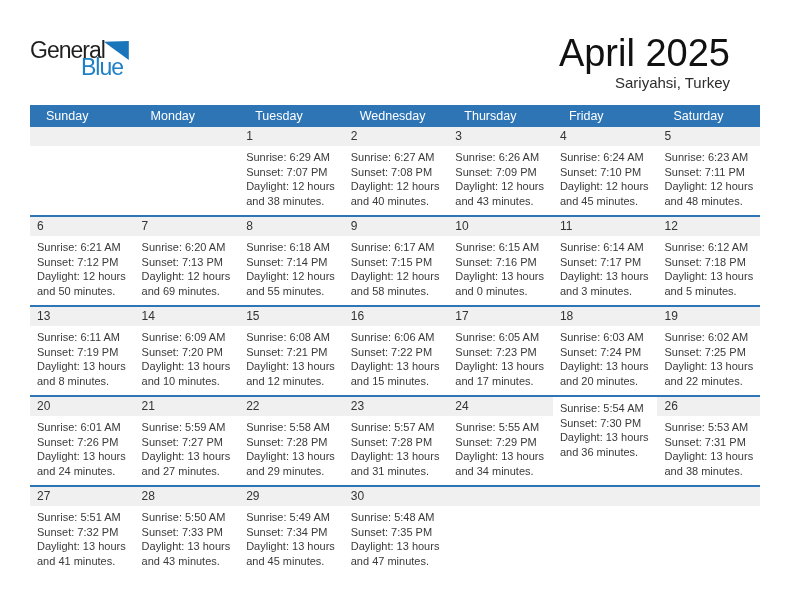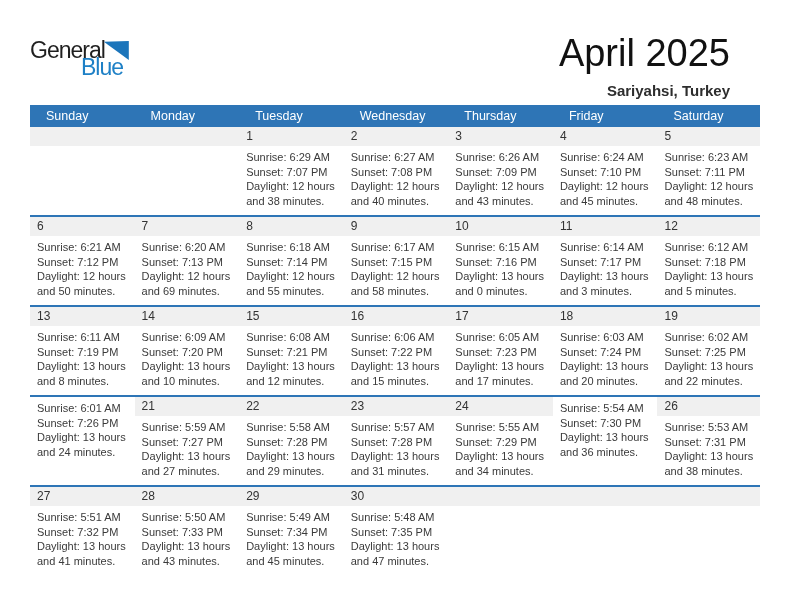--- a/index.html
+++ b/index.html
@@ -11,21 +11,21 @@
   .logo { position:absolute; left:30px; top:39px; }
   .logo-top { display:flex; align-items:flex-start; }
   .logo-general { font-size:23px; color:#1f1f1f; letter-spacing:-1px; line-height:22px; }
   .logo-triangle { display:inline-block; width:25px; height:19px; background:#1b75bb;
                    clip-path:polygon(0 4%, 100% 0, 100% 100%); margin-left:-1px; margin-top:2px; }
   .logo-blue { font-size:23px; color:#1e80c6; letter-spacing:-1px; line-height:20px; margin-left:51px; margin-top:-4px; }
 
   
   .title-block { position:absolute; right:30px; top:38px; text-align:right; }
   .title { font-size:38px; color:#111111; line-height:30px; }
-  .subtitle { font-size:15px; color:#2d2d2d; font-weight:700; margin-top:14px; }
+  .subtitle { font-size:15px; color:#2d2d2d; font-weight:400; margin-top:6px; }
 
   
   .calendar { position:absolute; left:30px; top:105px; width:732px; }
   .weekday-row { display:flex; background:#2e75b6; height:22px; align-items:center; }
   .weekday { flex:1 1 0; color:#ffffff; font-size:12.5px; padding-left:16px; }
 
   .week-row { display:flex; border-top:2px solid #2e75b6; height:90px; }
   .week-row.first { border-top:none; height:88px; }
   .day-cell { flex:1 1 0; overflow:hidden; }
   .day-number { height:19px; background:#f0f0f0; font-size:12px; color:#333333; line-height:19px; padding-left:7px; }
@@ -238,20 +238,21 @@
             <div class="day-body">
               <div>Sunrise: 6:02 AM</div>
               <div>Sunset: 7:25 PM</div>
               <div>Daylight: 13 hours</div>
               <div>and 22 minutes.</div>
             </div>
           </div>
         </div>
         <div class="week-row">
           <div class="day-cell">
+            <div class="day-number">20</div>
             <div class="day-body">
               <div>Sunrise: 6:01 AM</div>
               <div>Sunset: 7:26 PM</div>
               <div>Daylight: 13 hours</div>
               <div>and 24 minutes.</div>
             </div>
           </div>
           <div class="day-cell">
             <div class="day-number">21</div>
             <div class="day-body">

